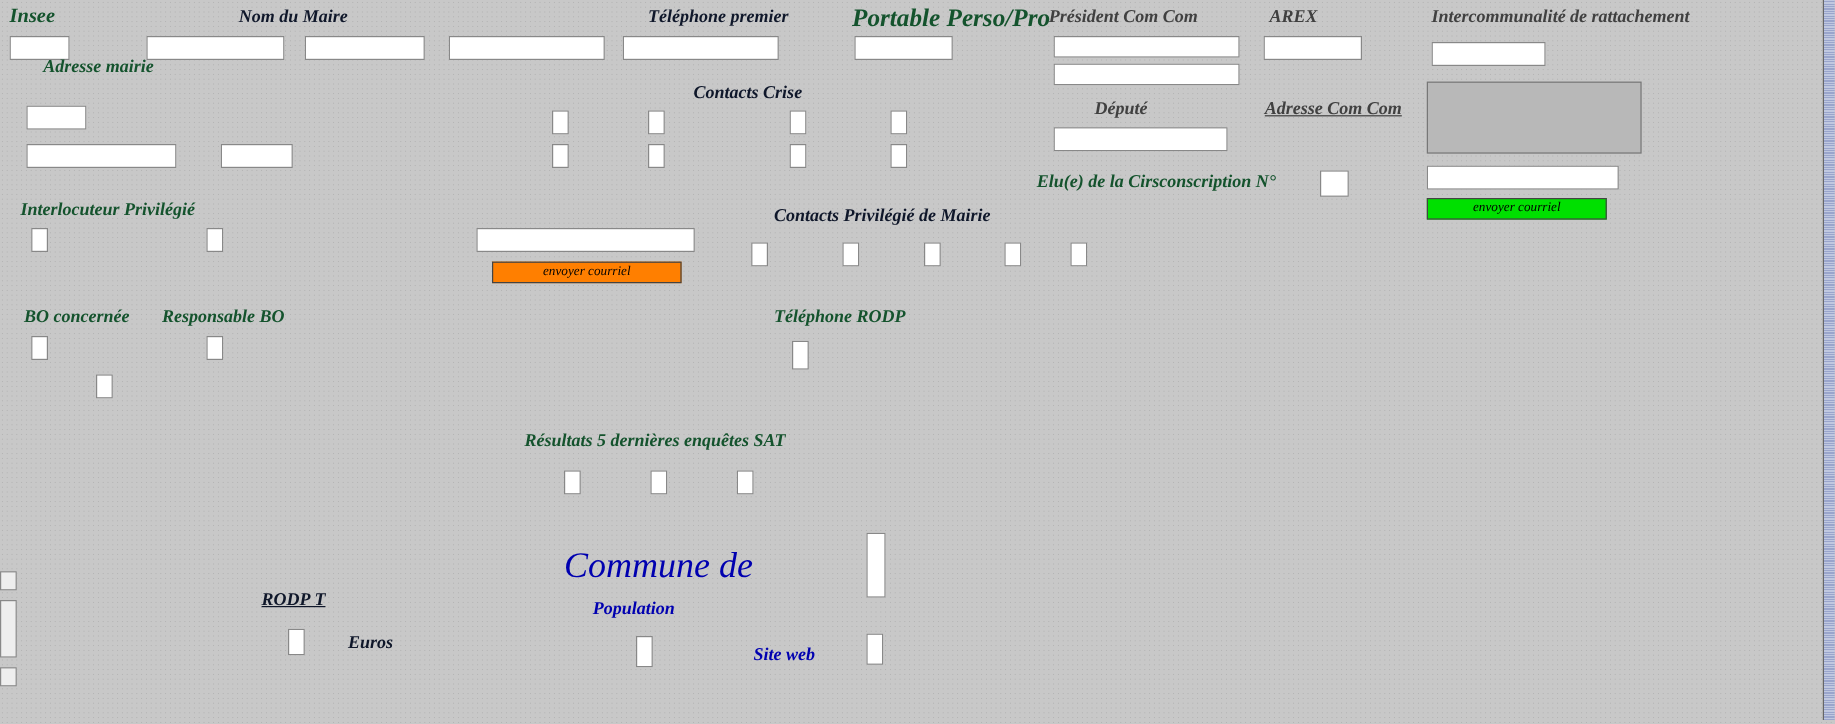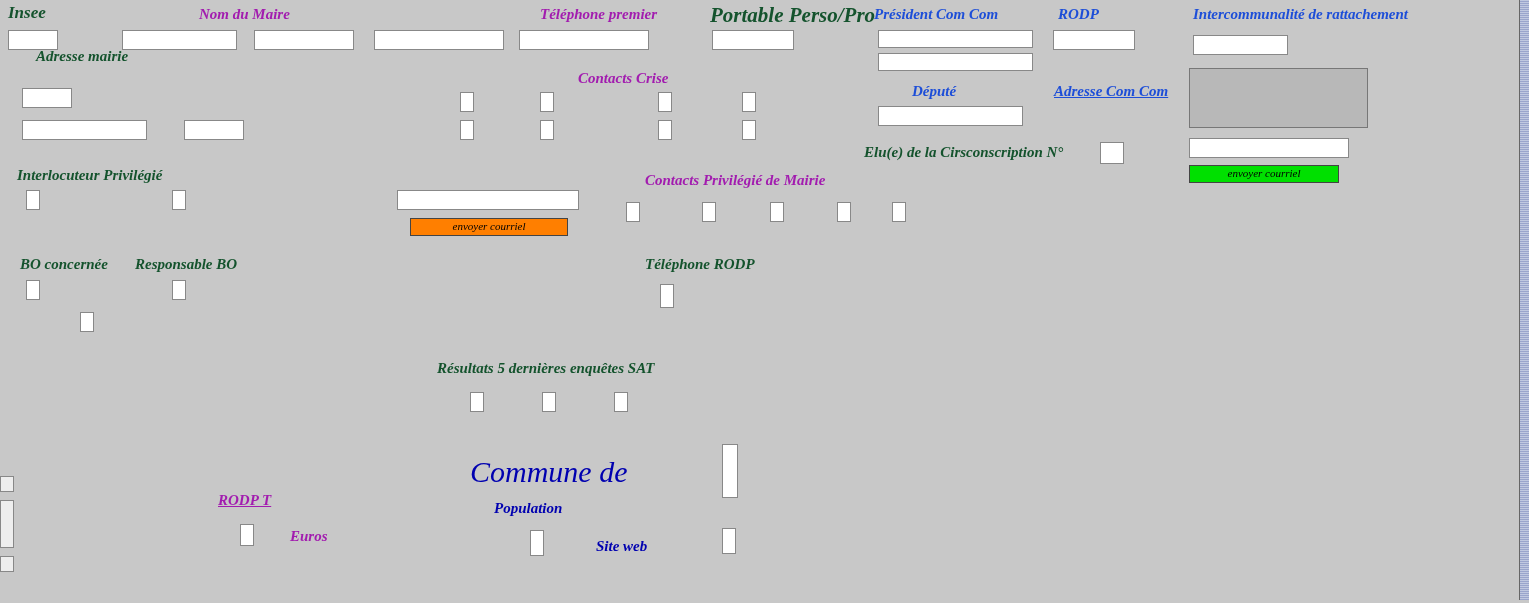--- a/index.html
+++ b/index.html
@@ -18,22 +18,22 @@
   }
   .lbl {
     position: absolute;
     font-style: italic;
     font-weight: bold;
     font-size: 15px;
     white-space: nowrap;
     background: transparent;
   }
   .blue  { color: #14532d; }
-  .red   { color: #a21caf; }
-  .darkred { color: #1d4ed8; }
+  .red   { color: #0f172a; }
+  .darkred { color: #404040; }
 
   .field {
     position: absolute;
     background: #ffffff;
     border: 1px solid #888;
     box-sizing: border-box;
   }
   .small-field { width: 14px; height: 20px; }
 
   .btn {
@@ -103,21 +103,21 @@
   }
 </style>
 </head>
 <body>
 
 <div class="lbl blue" style="left:8px; top:3px; font-size:17px;">Insee</div>
 <div class="lbl red" style="left:199px; top:6px;">Nom du Maire</div>
 <div class="lbl red" style="left:540px; top:6px;">Téléphone premier</div>
 <div class="lbl blue" style="left:710px; top:3px; font-size:21px;">Portable Perso/Pro</div>
 <div class="lbl darkred" style="left:874px; top:6px;">Président Com Com</div>
-<div class="lbl darkred" style="left:1058px; top:6px;">RODP</div>
+<div class="lbl darkred" style="left:1058px; top:6px;">AREX</div>
 <div class="lbl darkred" style="left:1193px; top:6px;">Intercommunalité de rattachement</div>
 
 <div class="field" style="left:8px;  top:30px; width:50px; height:20px;"></div>
 <div class="field" style="left:122px;top:30px; width:115px;height:20px;"></div>
 <div class="field" style="left:254px;top:30px; width:100px;height:20px;"></div>
 <div class="field" style="left:374px;top:30px; width:130px;height:20px;"></div>
 <div class="field" style="left:519px;top:30px; width:130px;height:20px;"></div>
 <div class="field" style="left:712px;top:30px; width:82px; height:20px;"></div>
 <div class="field" style="left:878px;top:30px; width:155px;height:18px;"></div>
 <div class="field" style="left:878px;top:53px; width:155px;height:18px;"></div>
@@ -182,21 +182,21 @@
 <div class="lbl red" style="left:218px; top:492px;text-decoration:underline;">RODP T</div>
 <div class="field small-field" style="left:240px; top:524px; height:22px;"></div>
 <div class="lbl red" style="left:290px; top:528px;">Euros</div>
 
 <div class="big-title" style="left:470px; top:455px;">Commune de</div>
 <div class="field" style="left:722px; top:444px; width:16px; height:54px;"></div>
 
 <div class="subtitle" style="left:494px; top:500px;">Population</div>
 <div class="field" style="left:530px; top:530px; width:14px; height:26px;"></div>
 
-<div class="subtitle" style="left:596px; top:538px;">Site web</div>
+<div class="subtitle" style="left:628px; top:538px;">Site web</div>
 <div class="field" style="left:722px; top:528px; width:14px; height:26px;"></div>
 
 <div class="edge"></div>
 
 <div class="bl-widget">
   <div class="box" style="top:0;   height:14px;"></div>
   <div class="box" style="top:24px;height:46px;"></div>
   <div class="box" style="top:80px;height:14px;"></div>
 </div>
 

